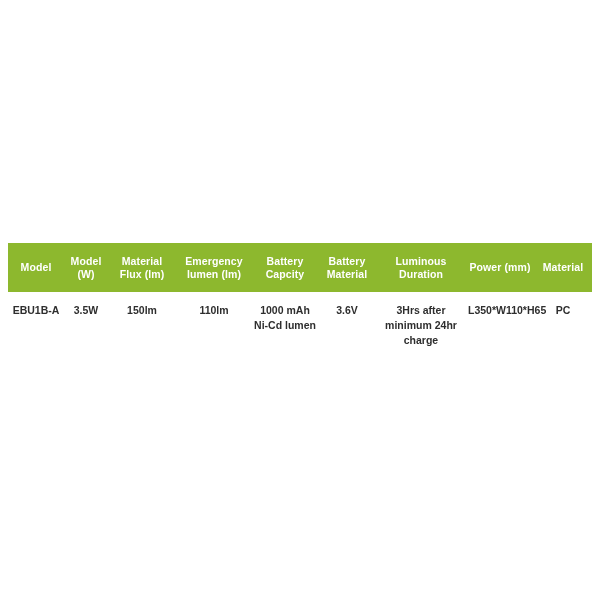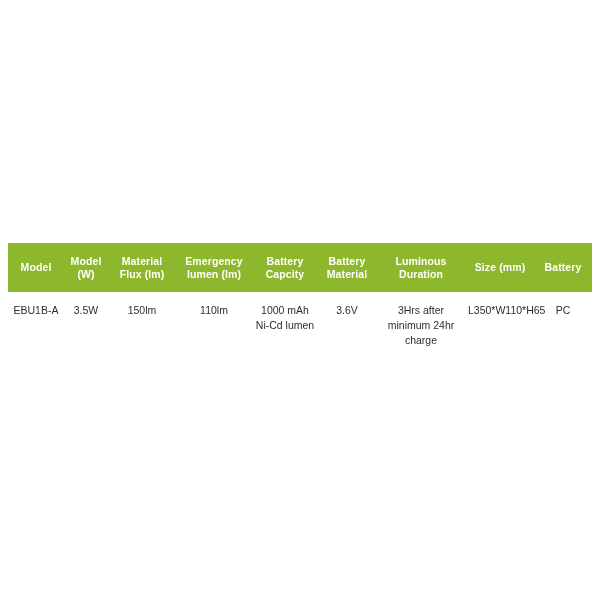--- a/index.html
+++ b/index.html
@@ -52,21 +52,21 @@
     height: 49px;
     border: 0;
     letter-spacing: 0.1px;
   }
 
   
   table.spec-table tbody td {
     background: #ffffff;
     color: #2e2e2e;
     font-size: 10.5px;
-    font-weight: normal;
+    font-weight: bold;
     line-height: 15px;
     text-align: center;
     vertical-align: top;
     padding: 11px 2px 0 2px;
     border: 0;
     white-space: pre-line;
   }
 
   
   col.c-model    { width: 56px; }
@@ -106,23 +106,23 @@
           <th>Material
 Flux (lm)</th>
           <th>Emergency
 lumen (lm)</th>
           <th>Battery
 Capcity</th>
           <th>Battery
 Material</th>
           <th>Luminous
 Duration</th>
-          <th>Size
+          <th>Power
 (mm)</th>
-          <th>Battery</th>
+          <th>Material</th>
         </tr>
       </thead>
 
       <tbody>
         <tr>
           <td>EBU1B-A</td>
           <td>3.5W</td>
           <td>150lm</td>
           <td>110lm</td>
           <td>1000 mAh

